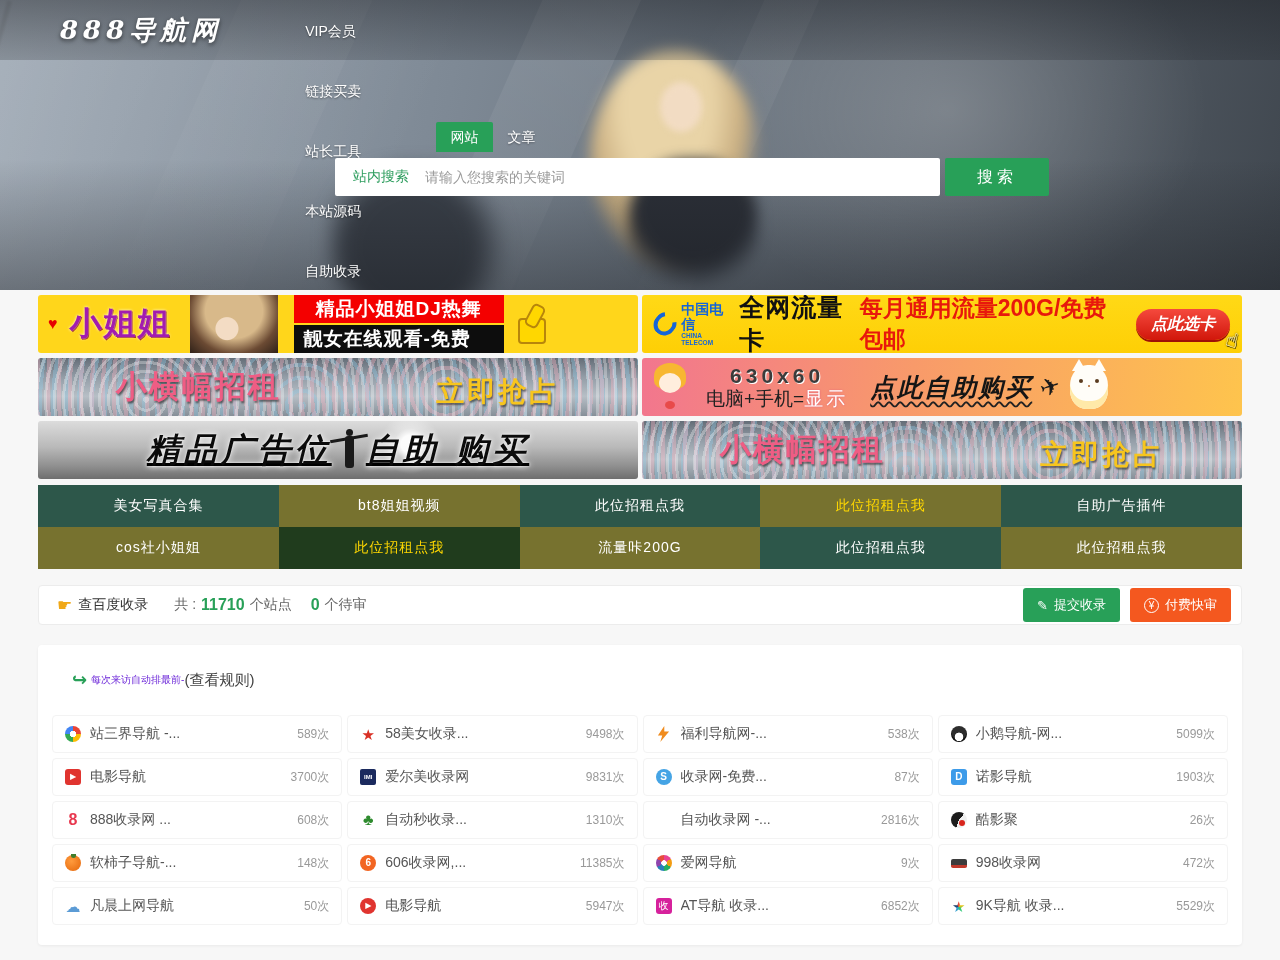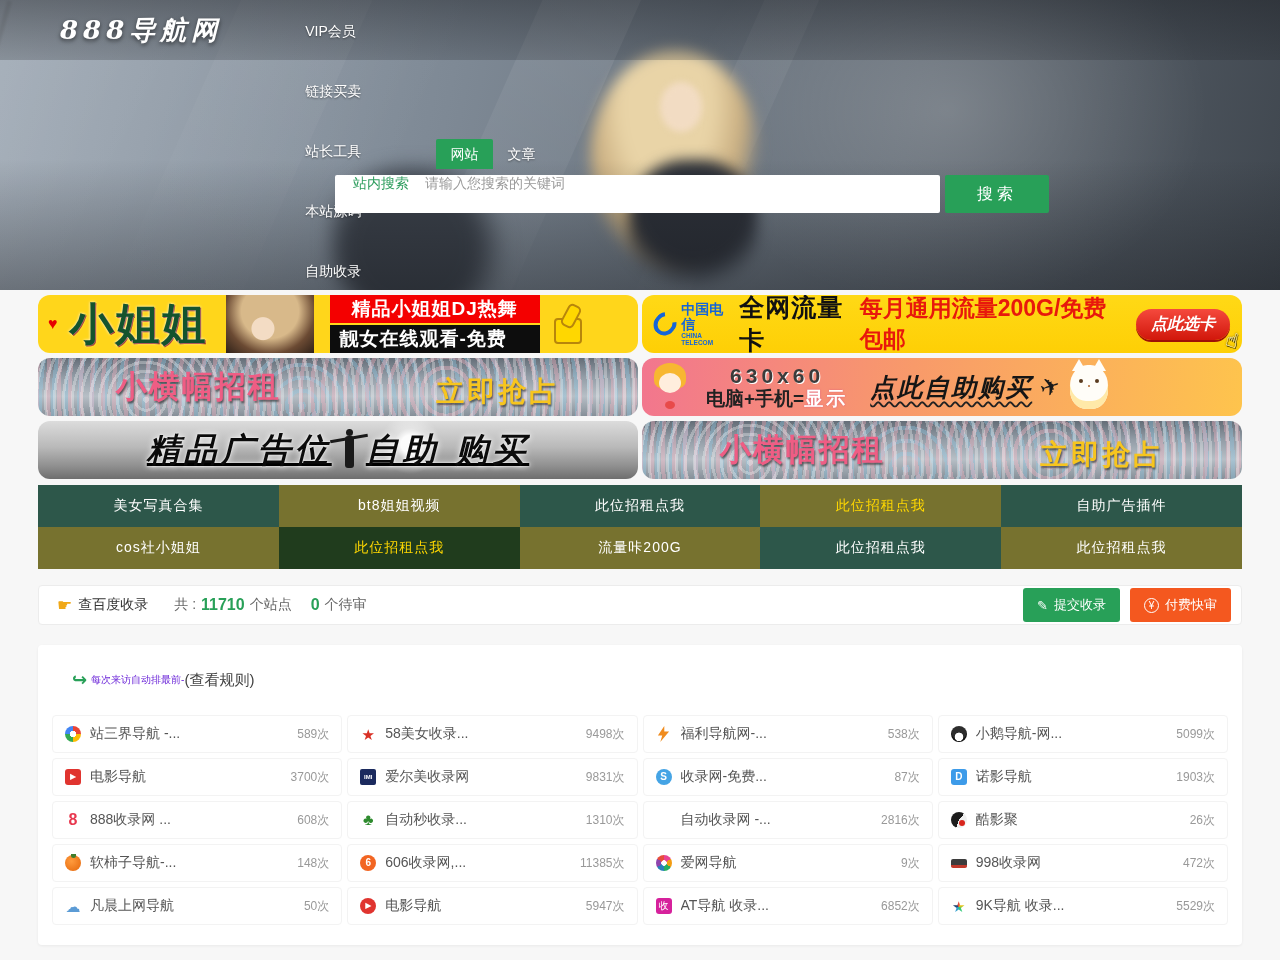--- a/index.html
+++ b/index.html
@@ -32,41 +32,41 @@
   .navbar { position:absolute; top:0; left:0; right:0; height:60px; display:flex; align-items:center;
     padding-left:60px; background:linear-gradient(rgba(28,31,36,.48), rgba(28,31,36,.22)); z-index:5; }
   .logo { color:#fff; font-family:"DejaVu Serif","Liberation Serif",serif; font-style:italic; font-weight:bold;
     font-size:26px; letter-spacing:5px; text-shadow:0 2px 4px rgba(0,0,0,.55); }
   .menu { display:flex; margin-left:64px;flex-direction:column; }
   .menu-item { padding:0 19px; color:#fff; font-size:14px; line-height:60px; cursor:pointer;
     text-shadow:0 1px 2px rgba(0,0,0,.45); white-space:nowrap; }
   .caret { font-size:8px; vertical-align:2px; margin-left:3px; }
 
   
-  .search-area { position:absolute; left:335px; top:139px; width:731px; z-index:6; }
+  .search-area { position:absolute; left:335px; top:122px; width:731px; z-index:6; }
   .tabs { display:flex; margin-left:101px; }
   .tab { width:57px; height:30px; line-height:30px; text-align:center; color:#fff; font-size:14px;
     cursor:pointer; text-shadow:0 1px 2px rgba(0,0,0,.4); }
   .tab.active { background:#28a058; border-radius:2px 2px 0 0; text-shadow:none; }
   .search-row { display:flex; height:38px; margin-top:6px; }
-  .search-bar { width:605px; background:#fff; display:flex; align-items:flex-start; border-radius:2px; }
+  .search-bar { width:605px; background:#fff; display:flex; align-items:center; border-radius:2px; }
   .search-label { color:#2f9e5f; font-size:14px; padding:0 16px 0 18px; white-space:nowrap; }
   .search-input { flex:1; border:0; outline:0; font-size:14px; color:#333; background:transparent; }
   .search-input::placeholder { color:#9b9b9b; }
   .btn-search { width:104px; margin-left:5px; background:#28a058; color:#fff; font-size:16px;
     letter-spacing:4px; border:0; border-radius:2px; cursor:pointer; font-family:inherit; }
 
   
   .banners { width:1204px; margin:5px auto 0; display:grid; grid-template-columns:600px 600px;
     gap:5px 4px; }
-  .banner { height:58px; position:relative; overflow:hidden; cursor:pointer; border-radius:12px; }
+  .banner { height:58px; position:relative; overflow:hidden; cursor:pointer; border-radius:3px; }
 
   .b-xjj { background:#ffd61b; display:flex; align-items:center; padding-left:10px; }
   .heart { color:#e60000; font-size:16px; margin-right:2px; }
-  .xjj-title { color:#14532d; font-size:44px; font-weight:900; letter-spacing:2px;
+  .xjj-title { color:#a21caf; font-size:32px; font-weight:900; letter-spacing:2px;
     text-shadow:0 0 3px #fff,1px 1px 0 #8c0000; margin:4px 10px; }
   .doll { width:88px; height:58px; margin:0 8px;
     background:
       radial-gradient(circle at 42% 58%, #f3dcc4 0 11px, transparent 12px),
       radial-gradient(ellipse at 50% 28%, #d8b98a 0 46%, #6b4a33 72%, #2f2118 100%); }
   .xjj-lines { display:flex; flex-direction:column; gap:2px; margin-left:8px; }
   .xjj-l1 { background:#f40000; color:#fff; font-weight:bold; font-size:19px; padding:1px 22px; letter-spacing:1px; }
   .xjj-l2 { background:#0d0d0d; color:#fff; font-weight:bold; font-size:19px; padding:1px 10px; letter-spacing:1px; }
   .thumb { position:relative; width:34px; height:40px; margin-left:10px; }
   .thumb::before { content:""; position:absolute; left:4px; top:14px; width:24px; height:22px;
@@ -102,21 +102,21 @@
   .b-size { background:linear-gradient(95deg,#f2768e 0%,#f89a6a 45%,#fec44d 100%);
     display:flex; align-items:center; padding:0 6px; }
   .cart-girl { position:relative; width:44px; height:52px; flex:0 0 44px; }
   .cart-girl::before { content:""; position:absolute; left:6px; top:2px; width:32px; height:26px;
     background:#f7b731; border-radius:55% 55% 35% 35%; }
   .cart-girl::after { content:""; position:absolute; left:11px; top:12px; width:22px; height:20px;
     background:#ffeedd; border-radius:50%; box-shadow:0 22px 0 -6px #e84a4a; }
   .size-block { text-align:center; line-height:1.15; margin-left:14px; }
   .size-num { color:#3b3b3b; font-size:21px; font-weight:900; letter-spacing:4px;
     text-shadow:1px 1px 0 #fff; }
-  .size-formula { color:#222; font-size:19px; font-weight:700; }
+  .size-formula { color:#222; font-size:19px; font-weight:400; }
   .size-hl { color:#fff; text-shadow:0 0 2px #e05a7a; letter-spacing:3px; }
   .size-action { color:#151515; font-size:25px; font-weight:900; font-style:italic; margin-left:22px;
     text-decoration:underline wavy #222 2px; text-underline-offset:5px; letter-spacing:2px;
     font-family:"DejaVu Serif","Liberation Serif",serif; }
   .plane { color:#1a1a1a; font-size:24px; transform:rotate(-18deg); margin-left:8px; }
   .cat { position:relative; width:38px; height:44px; margin-left:10px; background:#fffdf8;
     border-radius:46% 46% 42% 42%; box-shadow:inset 0 -8px 0 #ffe9a8; }
   .cat::before, .cat::after { content:""; position:absolute; top:-6px; width:0; height:0;
     border-left:7px solid transparent; border-right:7px solid transparent; border-bottom:12px solid #fffdf8; }
   .cat::before { left:2px; } .cat::after { right:2px; }

